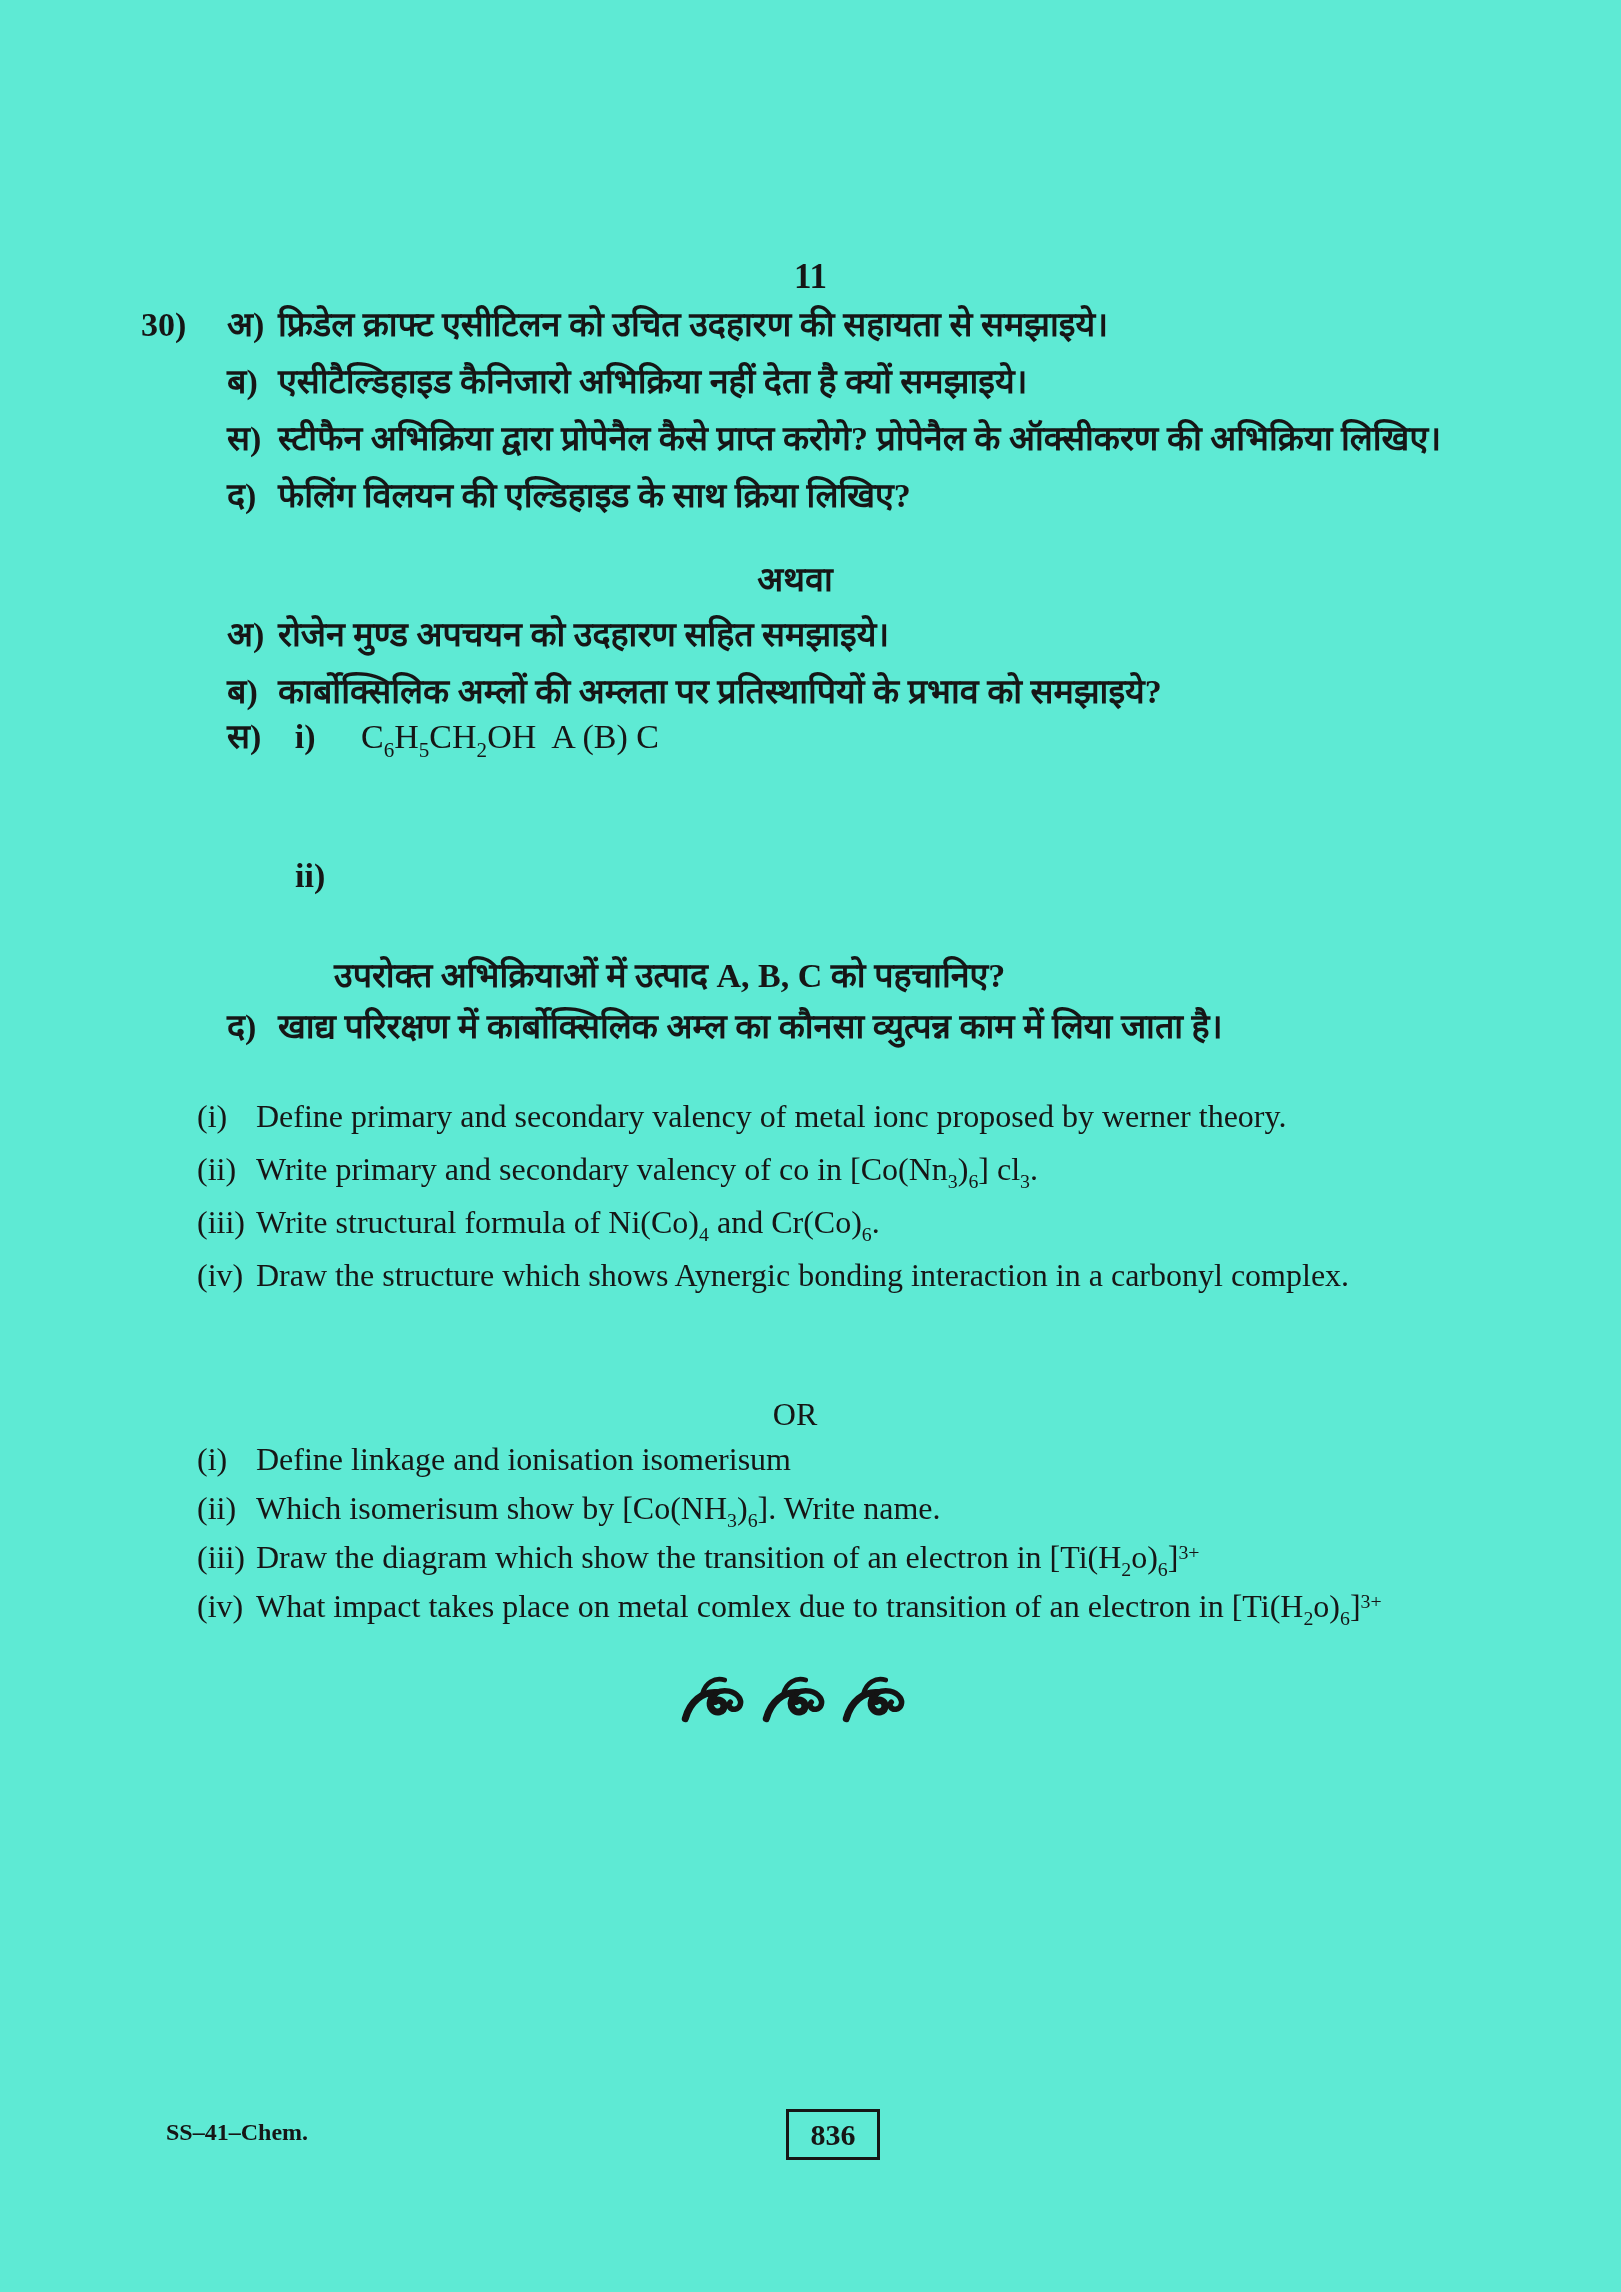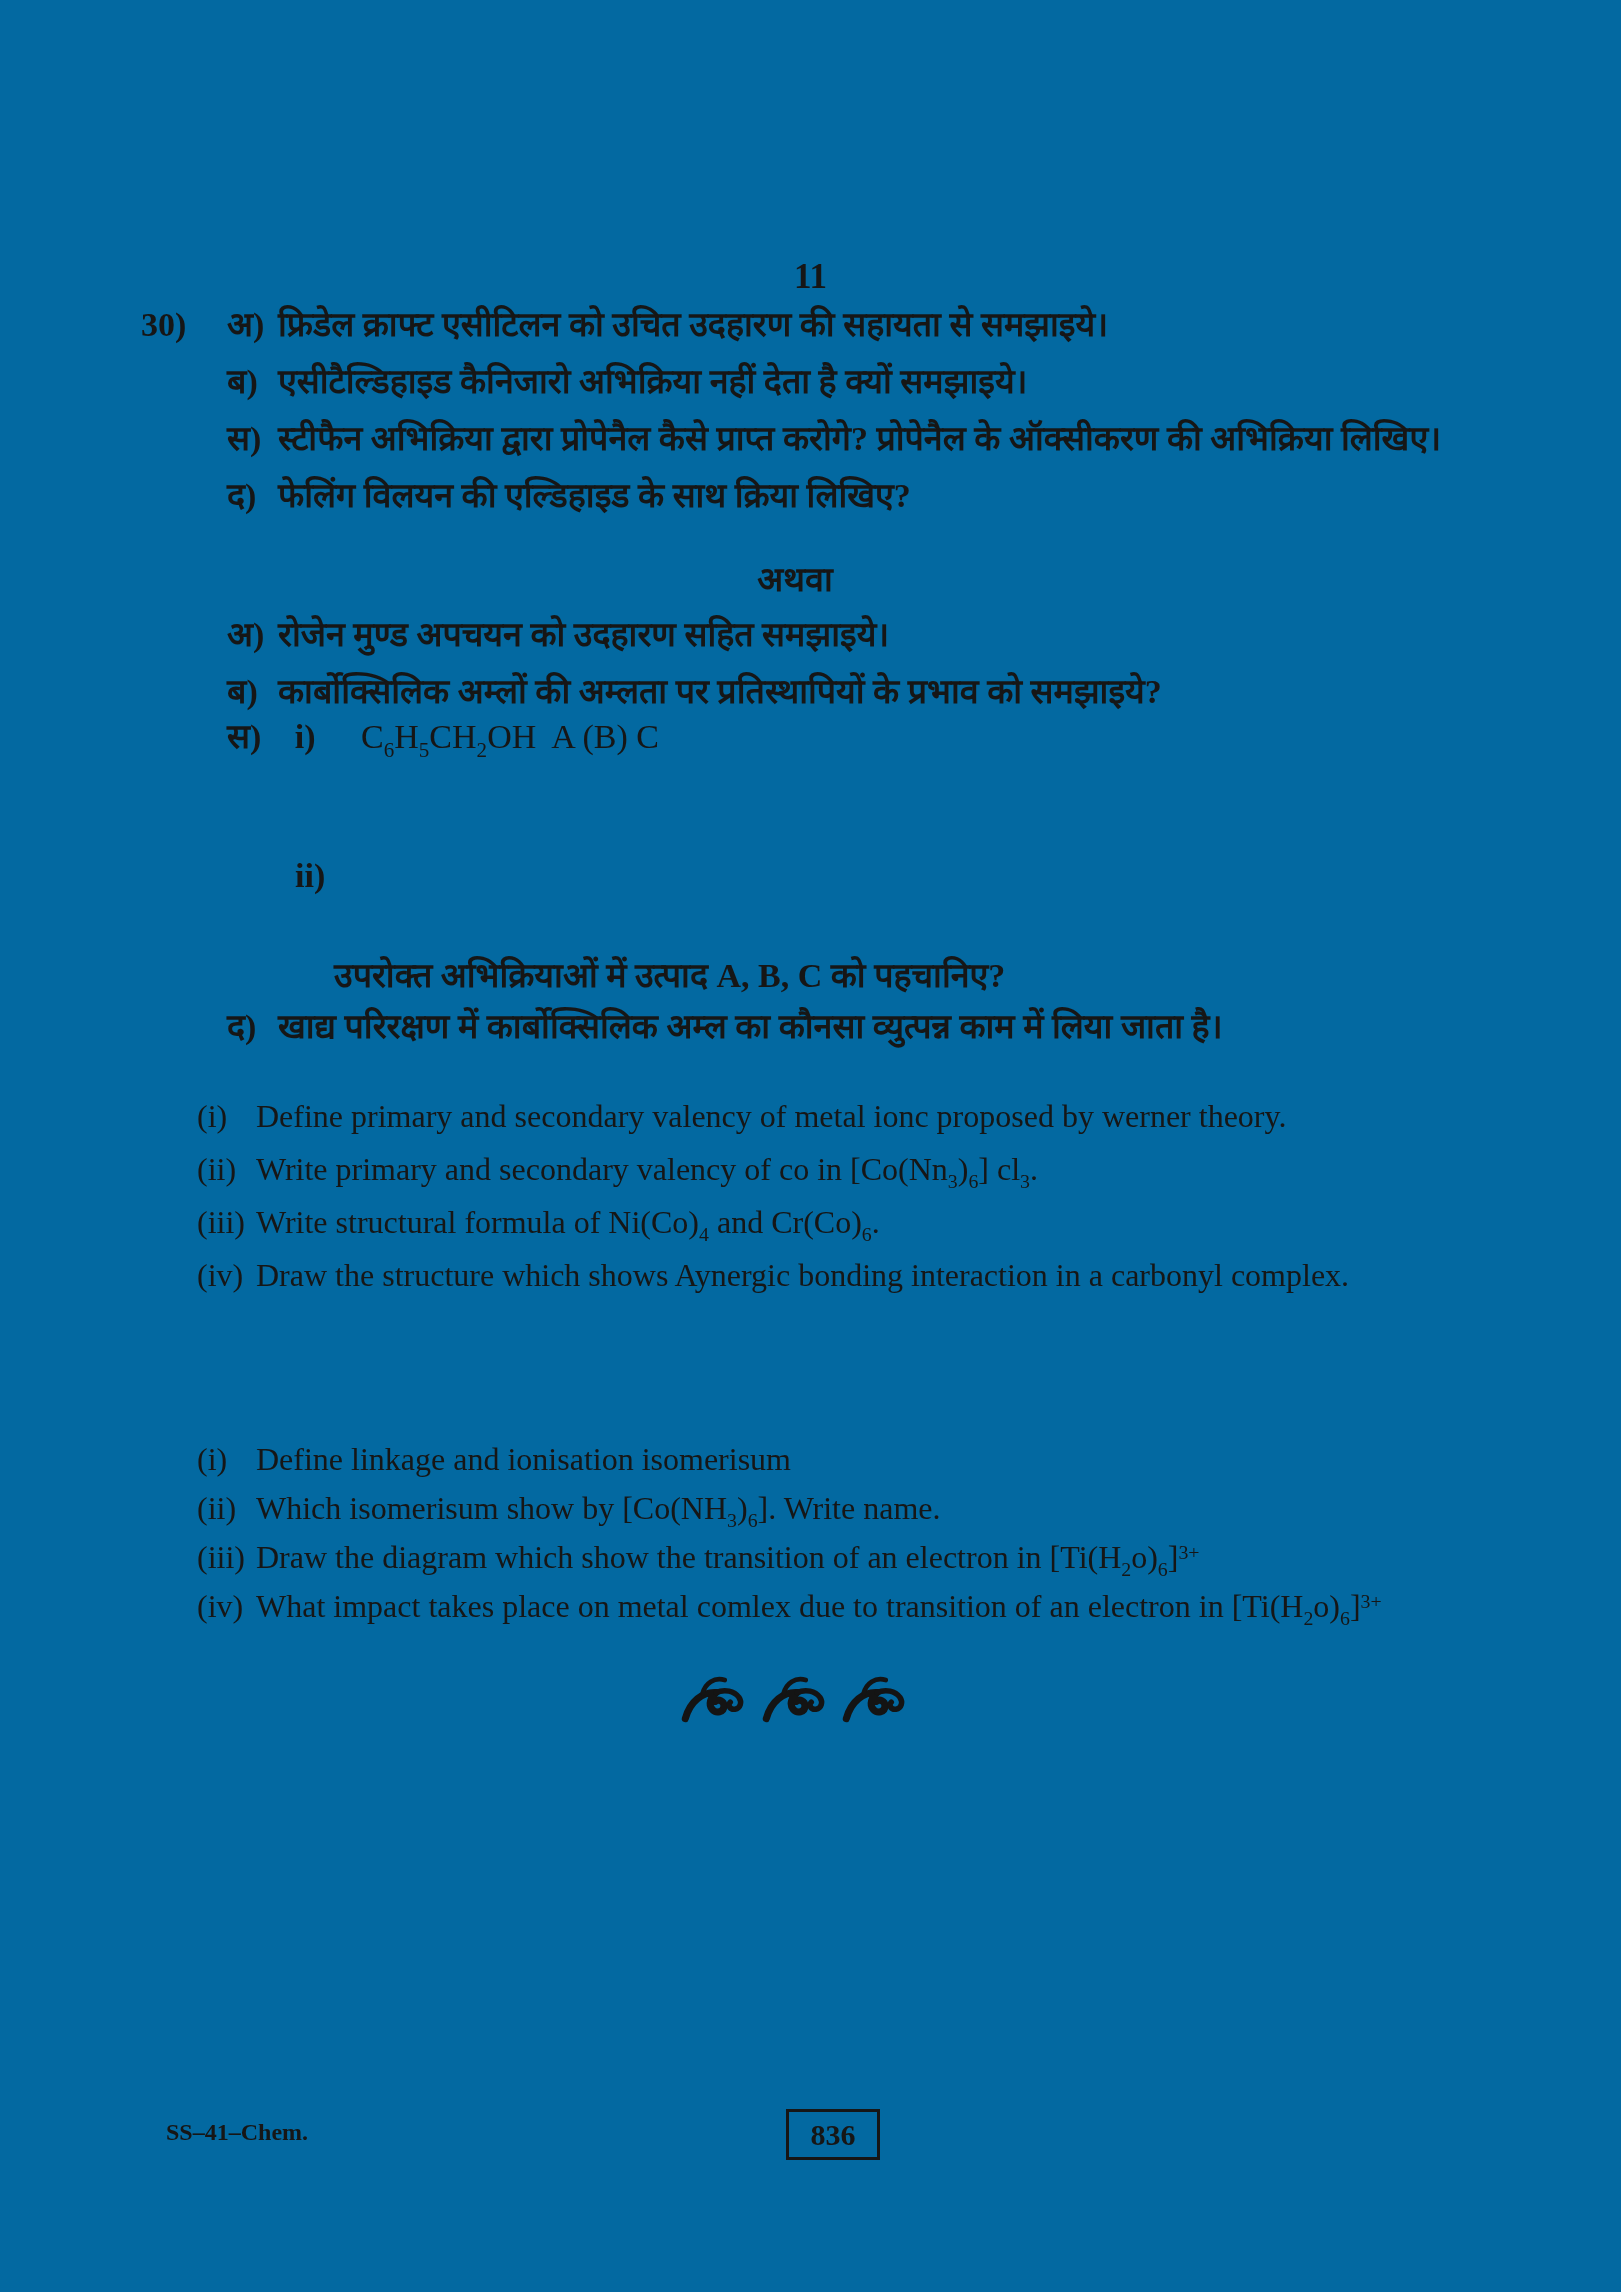--- a/index.html
+++ b/index.html
@@ -1,19 +1,19 @@
 <!DOCTYPE html>
 <html><head>
 <meta charset="utf-8">
 <style>
   html,body{margin:0;padding:0;background:#e8e8e8;}
   .page{
     position:relative;
     width:1621px;height:2293px;
-    background:#0369a1;
+    background:#5eead4;
     font-family:"Liberation Serif","DejaVu Serif",serif;
     color:#161616;
     overflow:hidden;
   }
   .pageno{
     position:absolute;top:257px;left:0;width:1621px;
     text-align:center;font-size:35px;font-weight:bold;line-height:39px;
   }
   .content{position:absolute;left:141px;top:0;width:1357px;height:100%;}
   .block{position:absolute;left:0;width:1357px;}
@@ -124,20 +124,21 @@
       <div class="erow">
         <div class="marker">(iii)</div>
         <div><span>Write structural formula of Ni(Co)</span><span class="sub">4</span><span> and Cr(Co)</span><span class="sub">6</span><span>.</span></div>
       </div>
       <div class="erow">
         <div class="marker">(iv)</div>
         <div><span>Draw the structure which shows Aynergic bonding interaction in a carbonyl complex.</span></div>
       </div>
     </div>
 
+    <div class="block en center-block" style="top:1388px">OR</div>
 
     <div class="block en2" style="top:1435px">
       <div class="erow">
         <div class="marker">(i)</div>
         <div><span>Define linkage and ionisation isomerisum</span></div>
       </div>
       <div class="erow">
         <div class="marker">(ii)</div>
         <div><span>Which isomerisum show by [Co(NH</span><span class="sub">3</span><span>)</span><span class="sub">6</span><span>]. Write name.</span></div>
       </div>

